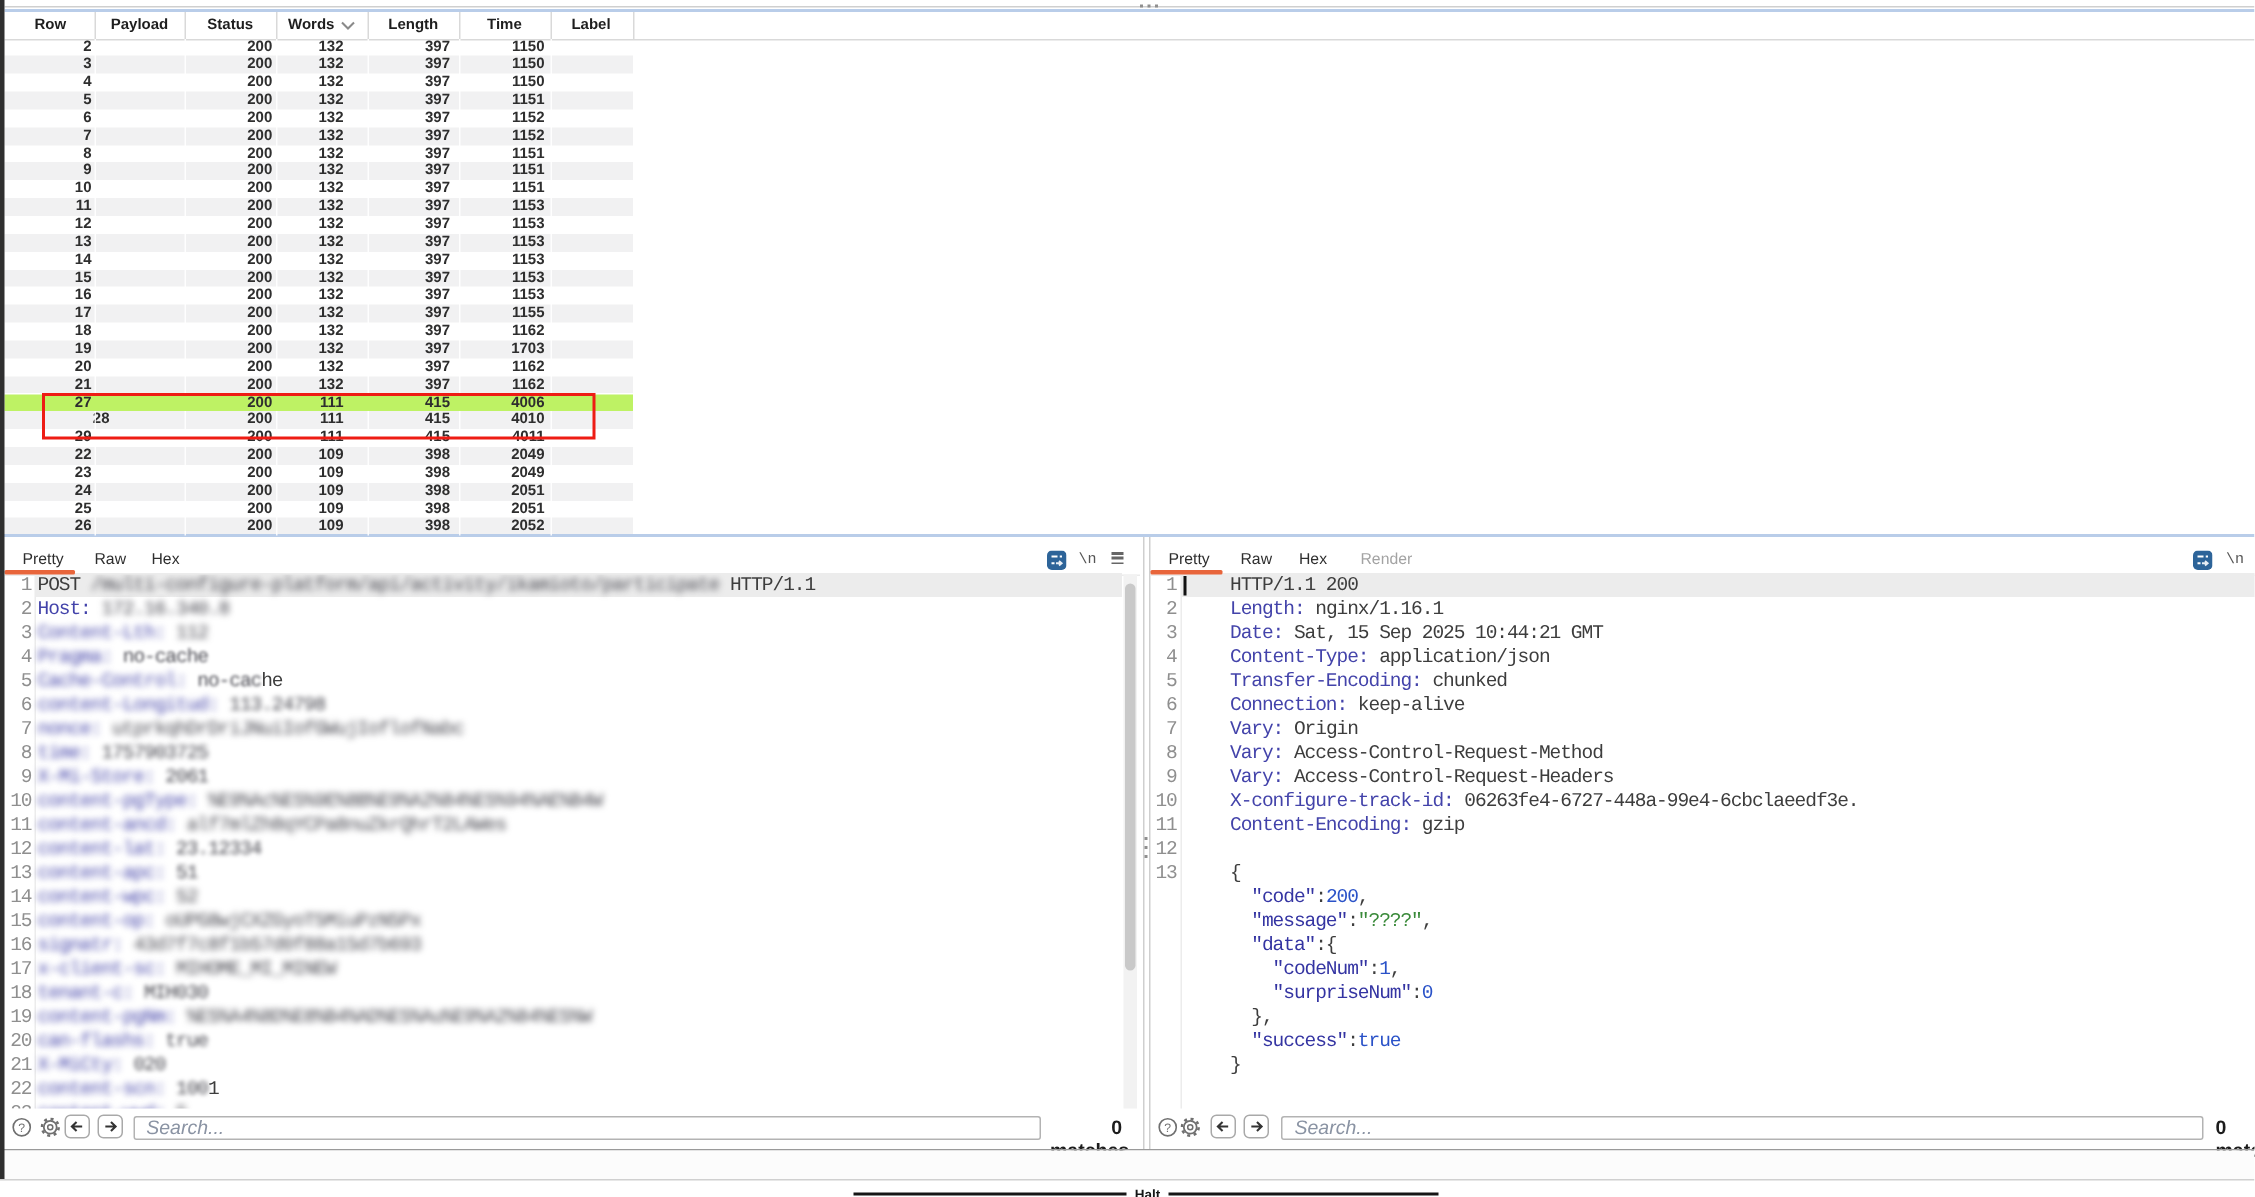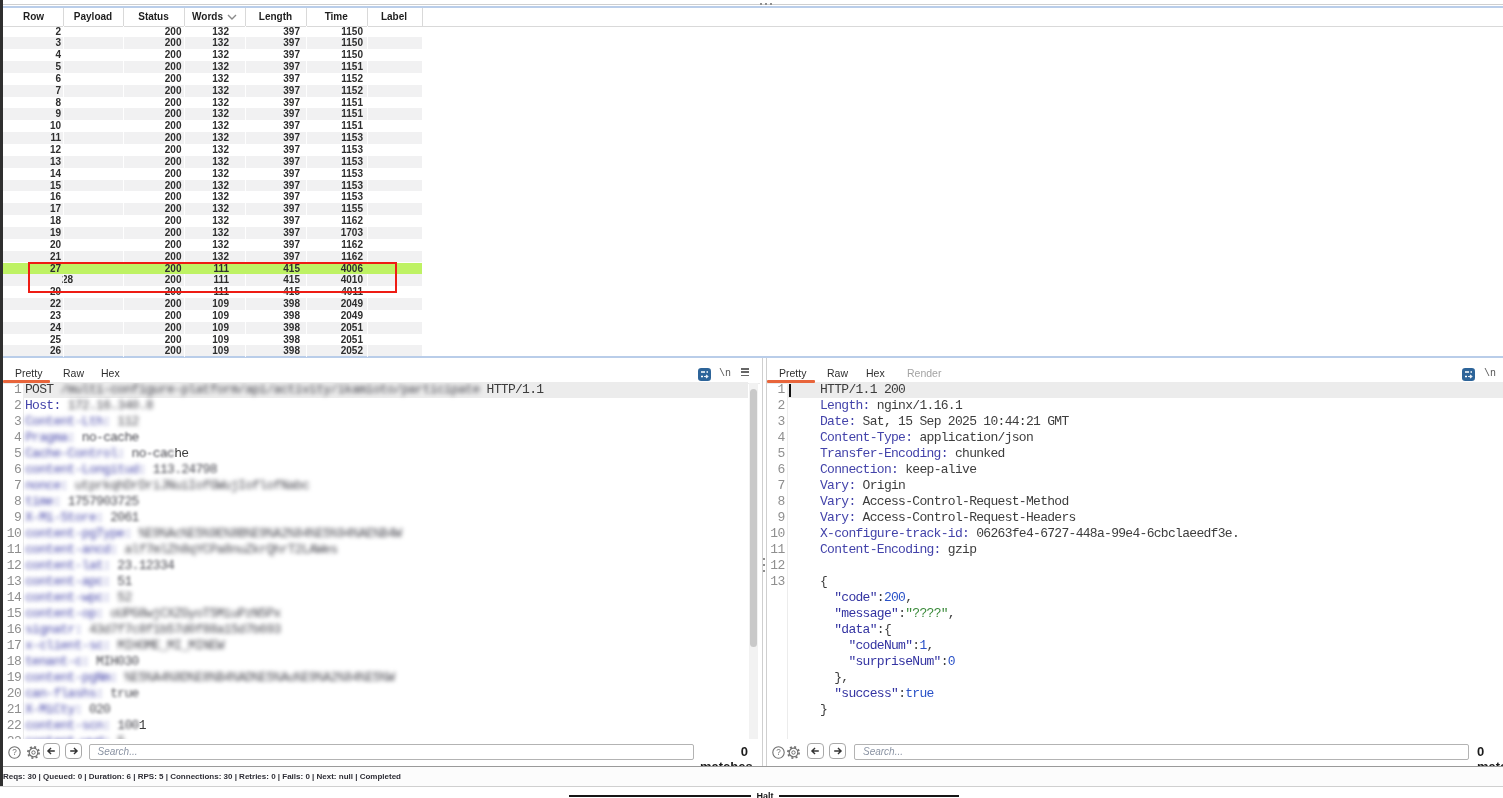--- a/index.html
+++ b/index.html
@@ -38,21 +38,21 @@
 .js { color:#3a8a3a; }
 #reqpane .ln .no { left:0px; width:21px; }
 #reqpane .ln .ct { left:25px; }
 #resppane .ln .no { left:766px; width:18.5px; }
 #resppane .ln .ct { left:820px; }
 
 .sic { position:absolute; top:744.5px; width:13px; height:13px; }
 .abtn { position:absolute; top:743px; width:17px; height:16px; border:1px solid #a9a9a9;
   border-radius:4px; background:#fff; display:flex; align-items:center; justify-content:center; }
 .sinput { position:absolute; top:743.5px; height:16px; border:1px solid #b3b3b3;
-  border-radius:2px; background:#fff; font-style:italic; font-size:10px;
+  border-radius:2px; background:#fff; font-style:italic; font-size:13px;
   color:#8a93a3; line-height:14.5px; padding-left:8px; }
 .match { position:absolute; top:744px; height:15px; line-height:15px; font-size:13px;
   color:#1c1c1c; font-weight:bold; }
 </style></head><body>
 <div id="root">
 
 <div class="abs" style="left:3px;top:3.5px;width:1500px;height:1px;background:#cfcfcf"></div>
 <div class="abs" style="left:759.5px;top:2.5px;width:2.5px;height:2.5px;background:#8f8f8f"></div>
 <div class="abs" style="left:764.5px;top:2.5px;width:2.5px;height:2.5px;background:#8f8f8f"></div>
 <div class="abs" style="left:769.5px;top:2.5px;width:2.5px;height:2.5px;background:#8f8f8f"></div>
@@ -421,21 +421,20 @@
         <svg width="16" height="16" viewBox="0 0 16 16">
           <path d="M4.5 8 H11.5 M8.5 4.8 L11.8 8 L8.5 11.2" fill="none" stroke="#333" stroke-width="1.5"></path>
         </svg>
       </div>
   <div class="sinput" style="left:854px;width:615px">Search...</div>
   <div class="match" style="left:1477px;width:60px">0 matches</div>
 </div>
 
 <div class="abs" style="left:0;top:765.5px;width:1503px;height:1px;background:#9a9a9a"></div>
 <div class="abs" style="left:0;top:766.5px;width:1503px;height:19.5px;background:#fcfcfc"></div>
-<div class="abs" style="left:3px;top:766.5px;width:900px;height:19.5px;line-height:19.5px;font-size:8px;color:#2e2e36;font-weight:bold">Reqs: 30 | Queued: 0 | Duration: 6 | RPS: 5 | Connections: 30 | Retries: 0 | Fails: 0 | Next: null | Completed</div>
 <div class="abs" style="left:0;top:786px;width:1503px;height:1px;background:#d0d0d0"></div>
 
 <div class="abs" style="left:0;top:0;width:3px;height:786px;background:#2f2f2f;z-index:20"></div>
 
 <div class="abs" style="left:569px;top:795px;width:390px;height:2px;background:#161616"></div>
 <div class="abs" style="left:751px;top:791.5px;width:28px;height:9px;background:#fff;z-index:5;
   font-size:9px;font-weight:bold;color:#161616;text-align:center;line-height:9px">Halt</div>
 
 </div>
 </body></html>

